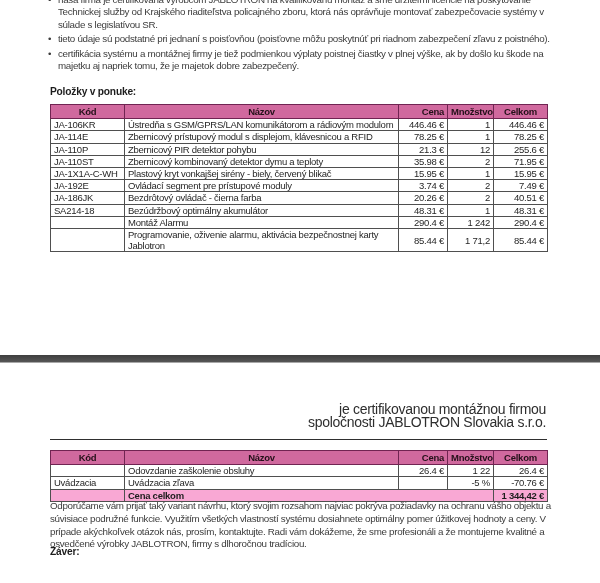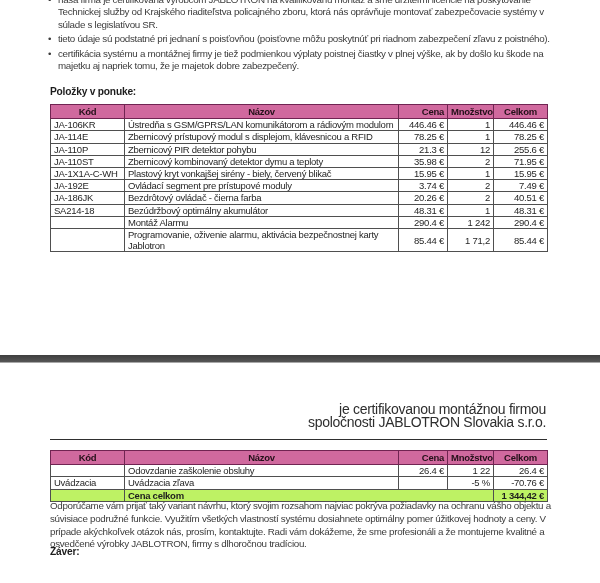--- a/index.html
+++ b/index.html
@@ -26,21 +26,21 @@
   table.quote th{
     background:#d0699e;border:1px solid #702452;color:#241019;
     font-weight:bold;padding:1px 3px;height:10px;text-align:center;
   }
   table.quote th:nth-child(3){text-align:right;}
   table.quote td{
     border:1px solid #4f4f4f;padding:0 3px;height:11px;vertical-align:middle;color:#262626;
     overflow:hidden;white-space:normal;
   }
   table.quote td:nth-child(3),table.quote td:nth-child(4),table.quote td:nth-child(5){text-align:right;white-space:nowrap;}
-  table.quote tr.total-row td{background:#bef264;font-weight:bold;color:#1d1d1d;}
+  table.quote tr.total-row td{background:#f9a8d4;font-weight:bold;color:#1d1d1d;}
   table.quote tr.total-row td.total-value{text-align:right;white-space:nowrap;}
   #table1{position:absolute;left:50px;top:104px;}
   #table2{position:absolute;left:50px;top:450px;}
   
   .page-break-bar{position:absolute;left:0;top:355px;width:600px;height:7px;
     background:linear-gradient(to bottom,#3e3e3e,#565656);border-bottom:1px solid #a8a8a8;}
   
   .cert-block{position:absolute;right:54px;top:403px;width:320px;text-align:right;
     font-size:14px;line-height:13px;letter-spacing:-0.3px;color:#2e2e2e;}
   .rule{position:absolute;left:50px;top:439px;width:497px;height:1px;background:#2f2f2f;}

